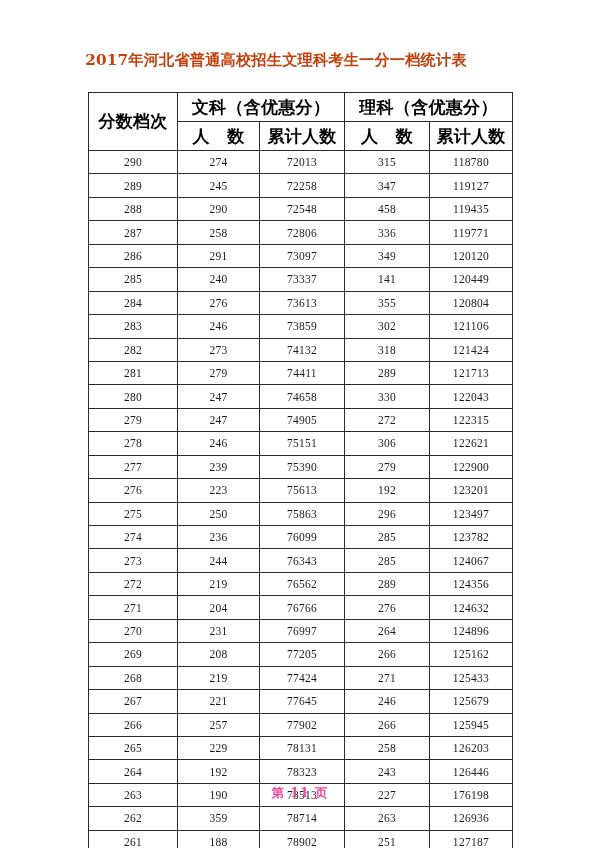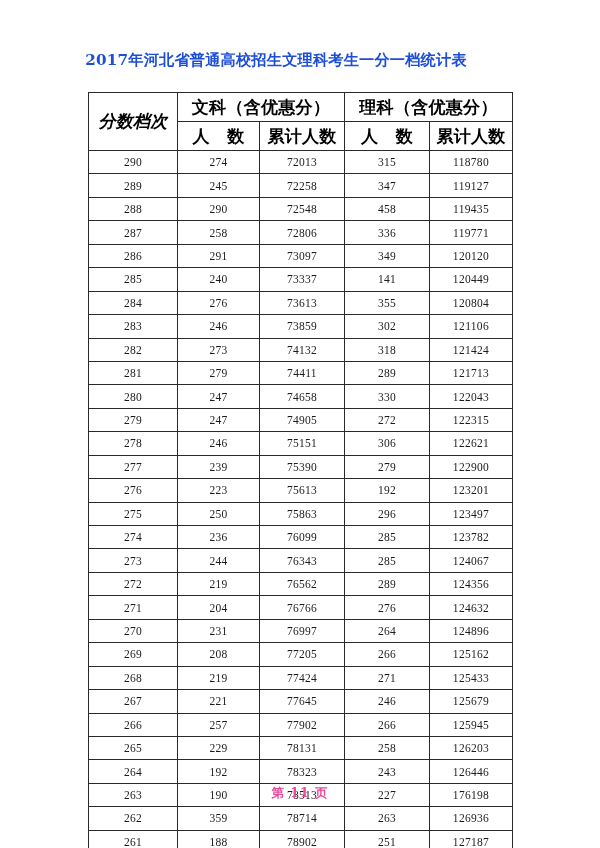--- a/index.html
+++ b/index.html
@@ -29,21 +29,21 @@
     position: absolute;
     top: 50px;
     left: 0;
     width: 552px;
     text-align: center;
     font-family: "DejaVu Serif", "Liberation Serif", serif;
     font-size: 15.2px;
     font-weight: 700;
     letter-spacing: 0.2px;
     line-height: 20px;
-    color: #1d4ed8;
+    color: #c2410c;
     white-space: nowrap;
   }
 
   
   .table-wrap {
     position: absolute;
     top: 92px;
     left: 88px;
     width: 424px;
   }
@@ -66,21 +66,20 @@
     font-family: "DejaVu Serif", "Liberation Serif", serif;
     font-size: 17px;
     font-weight: 700;
     letter-spacing: 0.3px;
     color: #000;
     white-space: nowrap;
   }
 
   th.th-grade {
     height: 56px;
-    font-style: italic;
   }
   th.th-group {
     height: 28px;
   }
   th.th-sub {
     height: 28px;
   }
 
   table.score-table tbody td {
     height: 22.45px;

